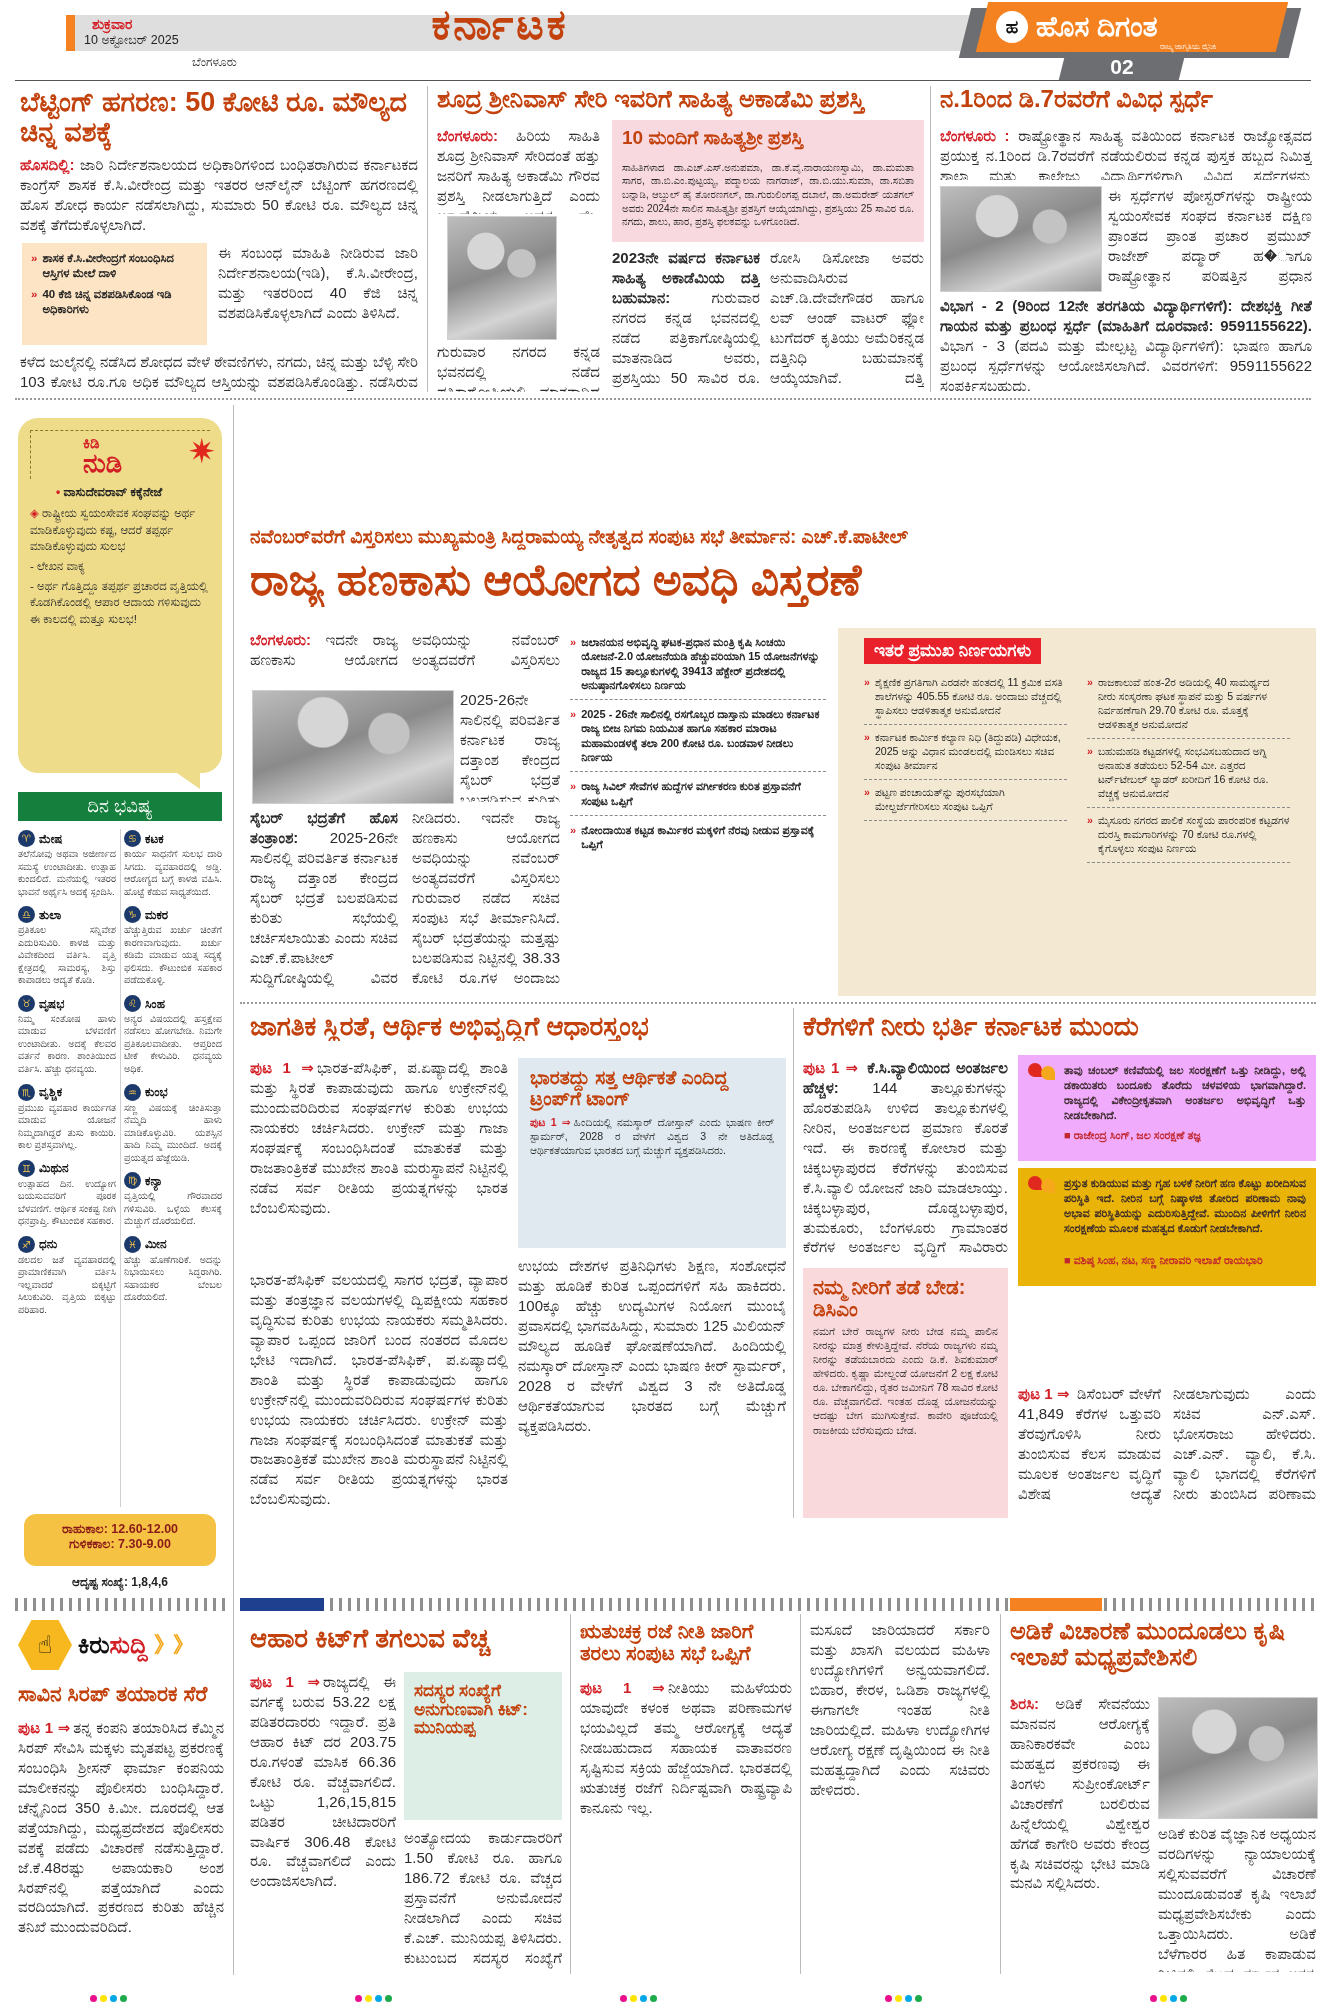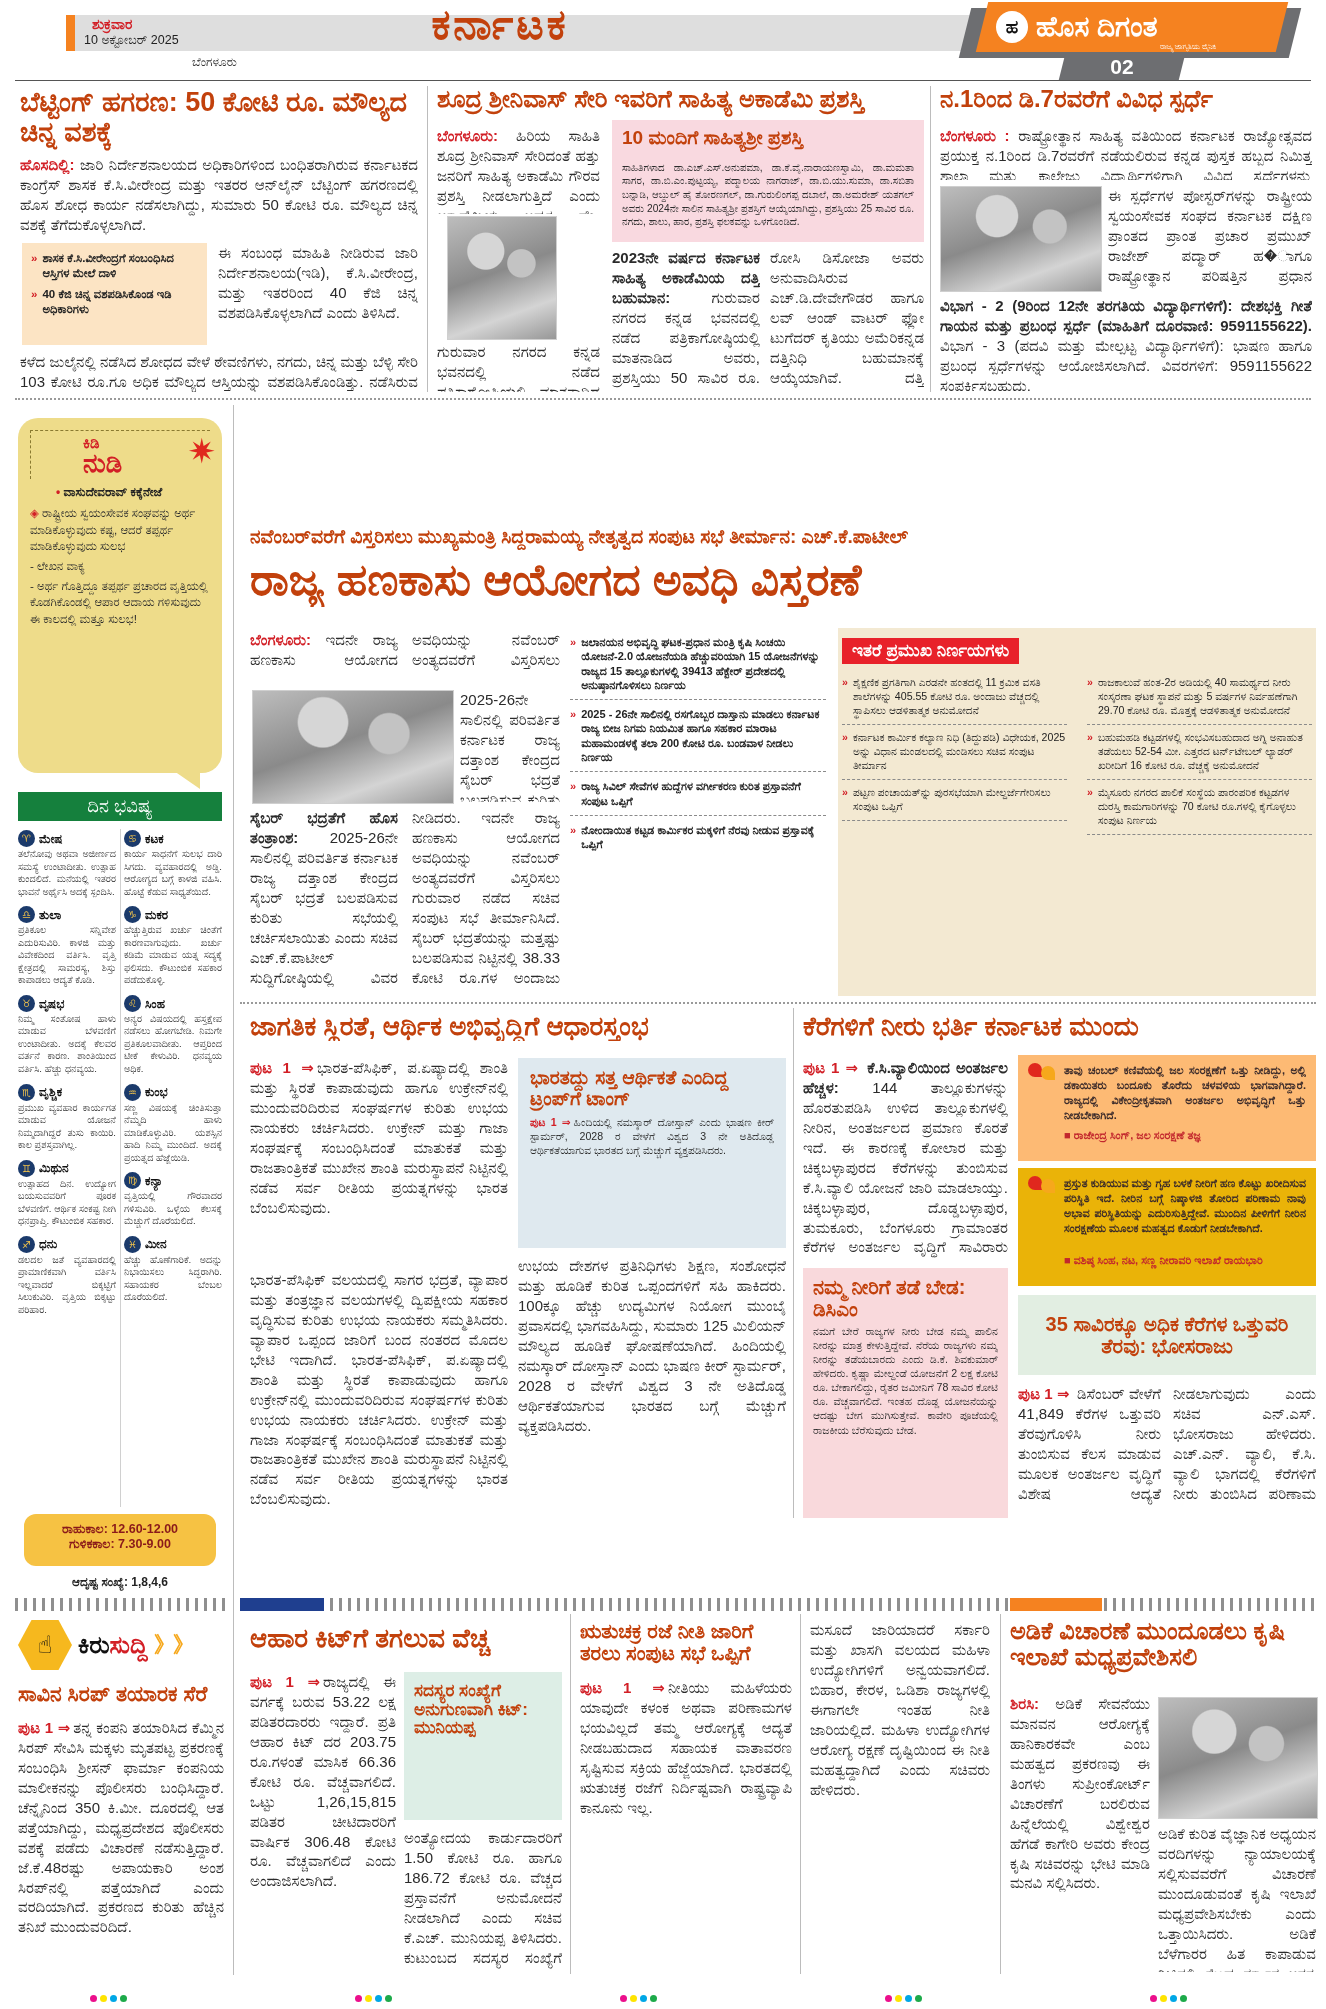--- a/index.html
+++ b/index.html
@@ -25,21 +25,21 @@
   .orangebar{background:#f58220;}
   .masthead-orange{background:#f58220;transform:skewX(-14deg);}
   .masthead-gray{background:#6d6e71;transform:skewX(-14deg);}
   .unskew{transform:skewX(14deg);}
   
   .peachbox{background:#fce4c4;}
   .pinkbox{background:#f9d9e0;}
   .creambox{background:#f3e9d2;}
   .chip{background:#e8212a;color:#fff;font-weight:bold;display:inline-block;padding:3px 10px;}
   .bluegray{background:#dfe9ef;}
-  .quote-purple{background:#fdba74;}
+  .quote-purple{background:#f0abfc;}
   .quote-peach{background:#eab308;}
   .greenbox{background:#e2eee2;}
   .dcmbox{background:#f9d9dc;}
   .kitbox{background:#ddeee6;}
   .rahubox{background:#f6c243;border-radius:12px;}
   .kidibox{background:#eedc8a;border-radius:20px;}
   .kidibox:after{content:"";position:absolute;right:22px;bottom:-16px;border-left:26px solid transparent;
                  border-top:18px solid #eedc8a;}
   .banner{background:#15803d;color:#fff;font-weight:normal;text-align:center;}
   .hitem{break-inside:avoid;margin-bottom:7px;}
@@ -264,21 +264,21 @@
       <div class="cbul">
         <span class="mk">»</span>
         <span>ರಾಜ್ಯ ಸಿವಿಲ್ ಸೇವೆಗಳ ಹುದ್ದೆಗಳ ವರ್ಗೀಕರಣ ಕುರಿತ ಪ್ರಸ್ತಾವನೆಗೆ ಸಂಪುಟ ಒಪ್ಪಿಗೆ</span>
       </div>
       <div class="cbul">
         <span class="mk">»</span>
         <span>ನೋಂದಾಯಿತ ಕಟ್ಟಡ ಕಾರ್ಮಿಕರ ಮಕ್ಕಳಿಗೆ ನೆರವು ನೀಡುವ ಪ್ರಸ್ತಾವಕ್ಕೆ ಒಪ್ಪಿಗೆ</span>
       </div>
     </div>
 
-  <div class="abs creambox" style="left:838px;top:628px;width:478px;height:368px;padding:10px 4px;box-sizing:border-box;">
+  <div class="abs creambox" style="left:838px;top:628px;width:478px;height:368px;padding:10px 26px;box-sizing:border-box;">
     <div class="chip" style="font-size:17px;margin-bottom:6px;">ಇತರೆ ಪ್ರಮುಖ ನಿರ್ಣಯಗಳು</div>
     <div id="decisions-list" style="column-count:2;column-gap:20px;height:300px;overflow:hidden;">
         <div class="ditem">
           <span class="mk">»</span>
           <span>ಶೈಕ್ಷಣಿಕ ಪ್ರಗತಿಗಾಗಿ ಎರಡನೇ ಹಂತದಲ್ಲಿ 11 ಕ್ರಮಿಕ ವಸತಿ ಶಾಲೆಗಳನ್ನು 405.55 ಕೋಟಿ ರೂ. ಅಂದಾಜು ವೆಚ್ಚದಲ್ಲಿ ಸ್ಥಾಪಿಸಲು ಆಡಳಿತಾತ್ಮಕ ಅನುಮೋದನೆ</span>
         </div>
         <div class="ditem">
           <span class="mk">»</span>
           <span>ಕರ್ನಾಟಕ ಕಾರ್ಮಿಕ ಕಲ್ಯಾಣ ನಿಧಿ (ತಿದ್ದುಪಡಿ) ವಿಧೇಯಕ, 2025 ಅನ್ನು ವಿಧಾನ ಮಂಡಲದಲ್ಲಿ ಮಂಡಿಸಲು ಸಚಿವ ಸಂಪುಟ ತೀರ್ಮಾನ</span>
         </div>
@@ -349,23 +349,20 @@
           <i></i>
           <i></i>
         </div>
       <div>
         <div class="qtext" style="height:74px;overflow:hidden;">ಪ್ರಸ್ತುತ ಕುಡಿಯುವ ಮತ್ತು ಗೃಹ ಬಳಕೆ ನೀರಿಗೆ ಹಣ ಕೊಟ್ಟು ಖರೀದಿಸುವ ಪರಿಸ್ಥಿತಿ ಇದೆ. ನೀರಿನ ಬಗ್ಗೆ ನಿಷ್ಕಾಳಜಿ ತೋರಿದ ಪರಿಣಾಮ ನಾವು ಅಭಾವ ಪರಿಸ್ಥಿತಿಯನ್ನು ಎದುರಿಸುತ್ತಿದ್ದೇವೆ. ಮುಂದಿನ ಪೀಳಿಗೆಗೆ ನೀರಿನ ಸಂರಕ್ಷಣೆಯ ಮೂಲಕ ಮಹತ್ವದ ಕೊಡುಗೆ ನೀಡಬೇಕಾಗಿದೆ.</div>
         <div class="qby">■ ವಶಿಷ್ಠ ಸಿಂಹ, ನಟ, ಸಣ್ಣ ನೀರಾವರಿ ಇಲಾಖೆ ರಾಯಭಾರಿ</div>
       </div>
     </div>
   </div>
 
-  <div class="abs greenbox" style="left:1018px;top:1295px;width:298px;height:80px;display:flex;align-items:center;justify-content:center;padding:6px 14px;box-sizing:border-box;">
-    <div class="hl" style="font-size:20px;text-align:center;">35 ಸಾವಿರಕ್ಕೂ ಅಧಿಕ ಕೆರೆಗಳ ಒತ್ತುವರಿ ತೆರವು: ಭೋಸರಾಜು</div>
-  </div>
   <div class="abs bd" style="left:1018px;top:1384px;width:298px;height:132px;column-count:2;column-gap:12px;overflow:hidden;">
     <span class="jump">ಪುಟ 1 ⇒</span>
     <span>ಡಿಸೆಂಬರ್ ವೇಳೆಗೆ 41,849 ಕೆರೆಗಳ ಒತ್ತುವರಿ ತೆರವುಗೊಳಿಸಿ ನೀರು ತುಂಬಿಸುವ ಕೆಲಸ ಮಾಡುವ ಮೂಲಕ ಅಂತರ್ಜಲ ವೃದ್ಧಿಗೆ ವಿಶೇಷ ಆದ್ಯತೆ ನೀಡಲಾಗುವುದು ಎಂದು ಸಚಿವ ಎನ್.ಎಸ್. ಭೋಸರಾಜು ಹೇಳಿದರು. ಎಚ್.ಎನ್. ವ್ಯಾಲಿ, ಕೆ.ಸಿ. ವ್ಯಾಲಿ ಭಾಗದಲ್ಲಿ ಕೆರೆಗಳಿಗೆ ನೀರು ತುಂಬಿಸಿದ ಪರಿಣಾಮ ಅಂತರ್ಜಲ ವೃದ್ಧಿಯಾಗಿದೆ. ಇದೀಗ ಪ್ರತಿ ವರ್ಷ 1,018 ಕೆರೆಗಳಿಗೆ ನೀರು ತುಂಬಿಸುತ್ತಿದ್ದು, 25 ಲಕ್ಷ ಎಕರೆಗೆ ಸಣ್ಣ ನೀರಾವರಿ ಇಲಾಖೆಯಿಂದ ನೀರು ಪೂರೈಸಲಾಗುತ್ತಿದೆ.</span>
     <span>ಅಂತರ್ಜಲ ಇಲಾಖೆ ಮೂಲಕ ರಾಜ್ಯದ 2,714 ಪ್ರದೇಶಗಳಲ್ಲಿ ಪ್ರತಿ 6 ಗಂಟೆಗೊಮ್ಮೆ ಅಂತರ್ಜಲದ ಬಗ್ಗೆ ಮಾಹಿತಿ ಪಡೆಯಲಾಗುತ್ತಿದೆ. ರಾಜ್ಯದಲ್ಲಿ ಶೇ.60ರಷ್ಟು ಕೃಷಿ ಚಟುವಟಿಕೆ ಕೊಳವೆ ಬಾವಿ ಮೂಲಕ ನಡೆಯುತ್ತಿದೆ. ಪ್ರತಿ ನಾಲ್ಕೈದು ವರ್ಷಗಳಿಗೊಮ್ಮೆ ಬರಗಾಲ ಪರಿಸ್ಥಿತಿ ಎದುರಾಗುತ್ತಿದ್ದು, ಪ್ರಾಕೃತಿಕ ವಿಕೋಪದ ಸಮಸ್ಯೆ ತೀವ್ರವಾಗಿದೆ. ಮಳೆಯಾಶ್ರಿತ ಕೃಷಿಯಲ್ಲಿ ಕರ್ನಾಟಕ ಎರಡನೇ ಸ್ಥಾನದಲ್ಲಿದೆ. ಅಂತರ್ಜಲ ಸುಧಾರಣೆಗೆ ಒತ್ತು ನೀಡುತ್ತಿದ್ದೇವೆ ಎಂದರು.</span>
   </div>
 
   <div class="abs dcmbox" style="left:803px;top:1268px;width:205px;height:250px;padding:8px 10px;box-sizing:border-box;">
     <div class="hl" style="font-size:20px;margin-bottom:4px;">ನಮ್ಮ ನೀರಿಗೆ ತಡೆ ಬೇಡ: ಡಿಸಿಎಂ</div>
     <div class="bd" style="font-size:10.6px;height:186px;overflow:hidden;">ನಮಗೆ ಬೇರೆ ರಾಜ್ಯಗಳ ನೀರು ಬೇಡ ನಮ್ಮ ಪಾಲಿನ ನೀರನ್ನು ಮಾತ್ರ ಕೇಳುತ್ತಿದ್ದೇವೆ. ನೆರೆಯ ರಾಜ್ಯಗಳು ನಮ್ಮ ನೀರನ್ನು ತಡೆಯಬಾರದು ಎಂದು ಡಿ.ಕೆ. ಶಿವಕುಮಾರ್ ಹೇಳಿದರು. ಕೃಷ್ಣಾ ಮೇಲ್ದಂಡೆ ಯೋಜನೆಗೆ 2 ಲಕ್ಷ ಕೋಟಿ ರೂ. ಬೇಕಾಗಲಿದ್ದು, ರೈತರ ಜಮೀನಿಗೆ 78 ಸಾವಿರ ಕೋಟಿ ರೂ. ವೆಚ್ಚವಾಗಲಿದೆ. ಇಂತಹ ದೊಡ್ಡ ಯೋಜನೆಯನ್ನು ಆದಷ್ಟು ಬೇಗ ಮುಗಿಸುತ್ತೇವೆ. ಕಾವೇರಿ ಪೂಜೆಯಲ್ಲಿ ರಾಜಕೀಯ ಬೆರೆಸುವುದು ಬೇಡ.</div>
   </div>

